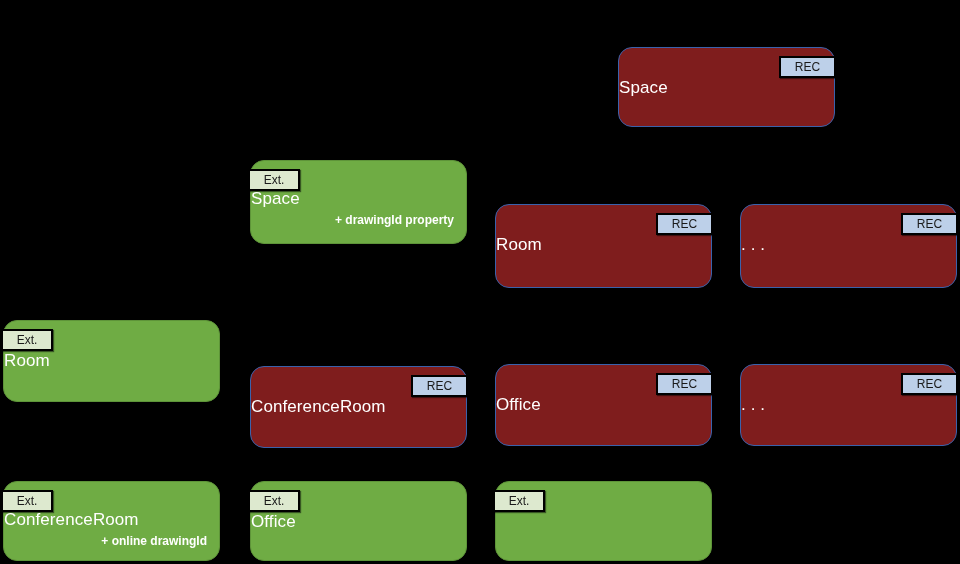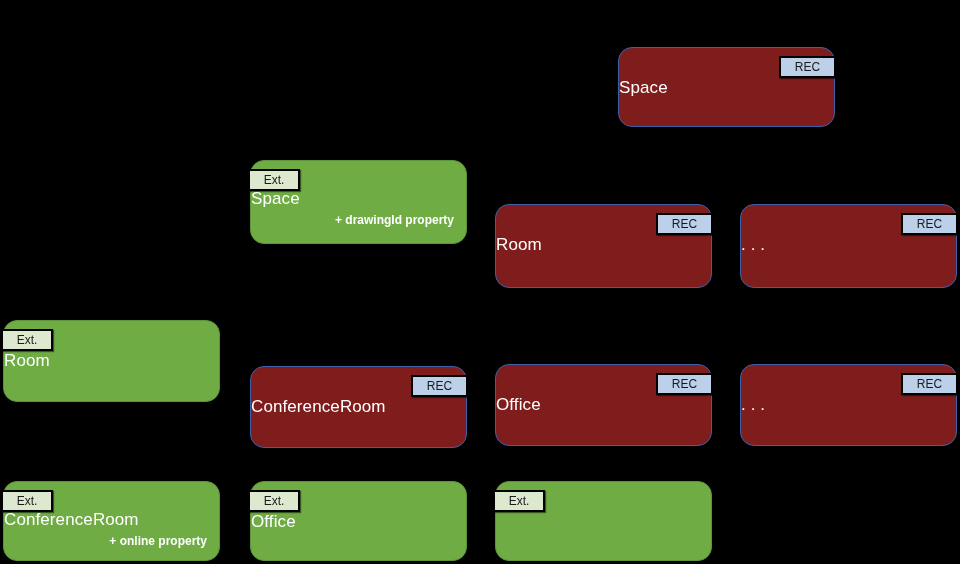--- a/index.html
+++ b/index.html
@@ -150,21 +150,21 @@
         <div class="badge badge-rec">REC</div>
         <div class="node-title">Office</div>
       </div>
       <div class="node rec" style="left: 740px; top: 320px; width: 217px; height: 82px;">
         <div class="badge badge-rec">REC</div>
         <div class="node-title">. . .</div>
       </div>
       <div class="node ext tall" style="left: 3px; top: 481px; width: 217px; height: 80px;">
         <div class="badge badge-ext">Ext.</div>
         <div class="node-title">ConferenceRoom</div>
-        <div class="node-sub">+ online property</div>
+        <div class="node-sub">+ online drawingId</div>
       </div>
       <div class="node ext" style="left: 250px; top: 481px; width: 217px; height: 80px;">
         <div class="badge badge-ext">Ext.</div>
         <div class="node-title">Office</div>
       </div>
       <div class="node ext" style="left: 495px; top: 481px; width: 217px; height: 80px;">
         <div class="badge badge-ext">Ext.</div>
       </div>
     </div>
 </div>

